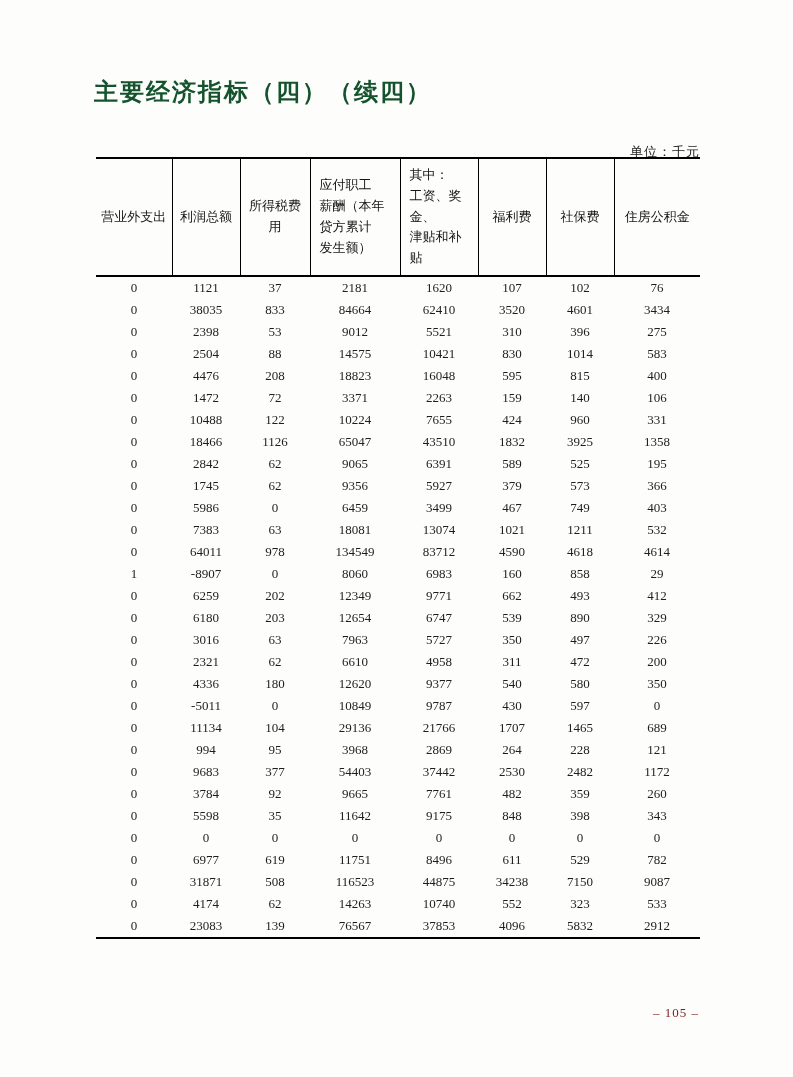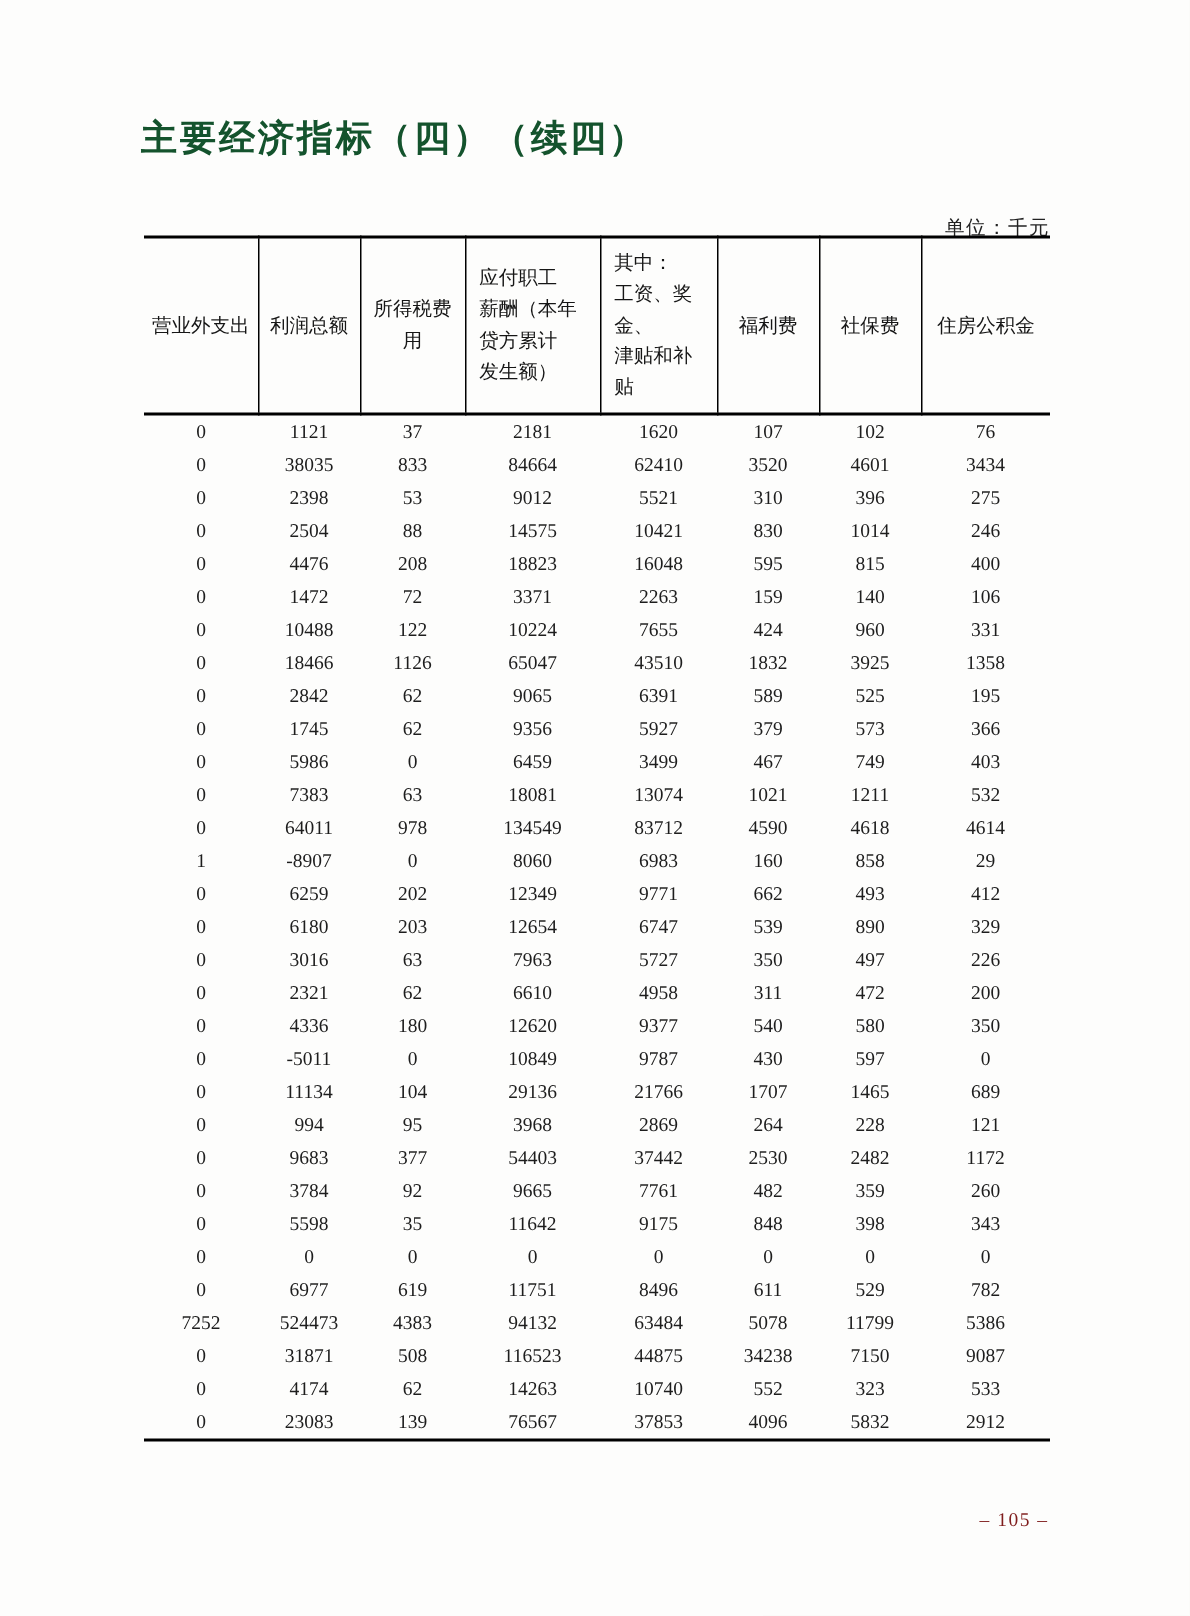--- a/index.html
+++ b/index.html
@@ -111,21 +111,21 @@
             <td>275</td>
           </tr>
           <tr>
             <td>0</td>
             <td>2504</td>
             <td>88</td>
             <td>14575</td>
             <td>10421</td>
             <td>830</td>
             <td>1014</td>
-            <td>246</td>
+            <td>583</td>
           </tr>
           <tr>
             <td>0</td>
             <td>4476</td>
             <td>208</td>
             <td>18823</td>
             <td>16048</td>
             <td>595</td>
             <td>815</td>
             <td>400</td>
@@ -342,30 +342,20 @@
           </tr>
           <tr>
             <td>0</td>
             <td>6977</td>
             <td>619</td>
             <td>11751</td>
             <td>8496</td>
             <td>611</td>
             <td>529</td>
             <td>782</td>
-          </tr>
-          <tr>
-            <td>7252</td>
-            <td>524473</td>
-            <td>4383</td>
-            <td>94132</td>
-            <td>63484</td>
-            <td>5078</td>
-            <td>11799</td>
-            <td>5386</td>
           </tr>
           <tr>
             <td>0</td>
             <td>31871</td>
             <td>508</td>
             <td>116523</td>
             <td>44875</td>
             <td>34238</td>
             <td>7150</td>
             <td>9087</td>

